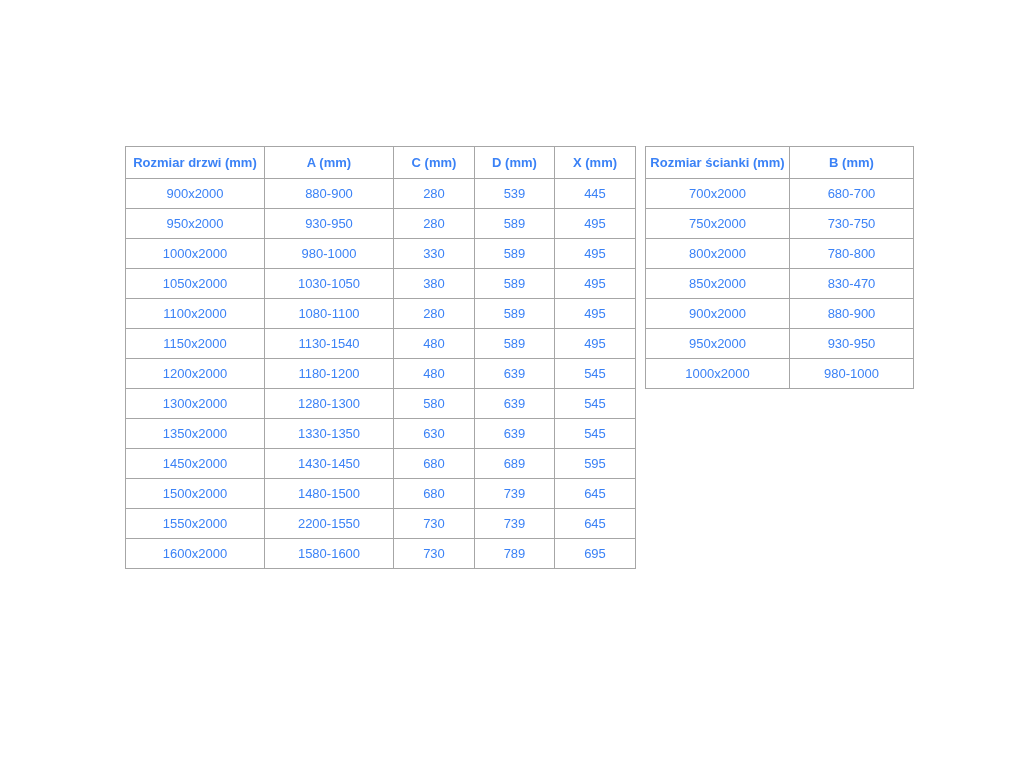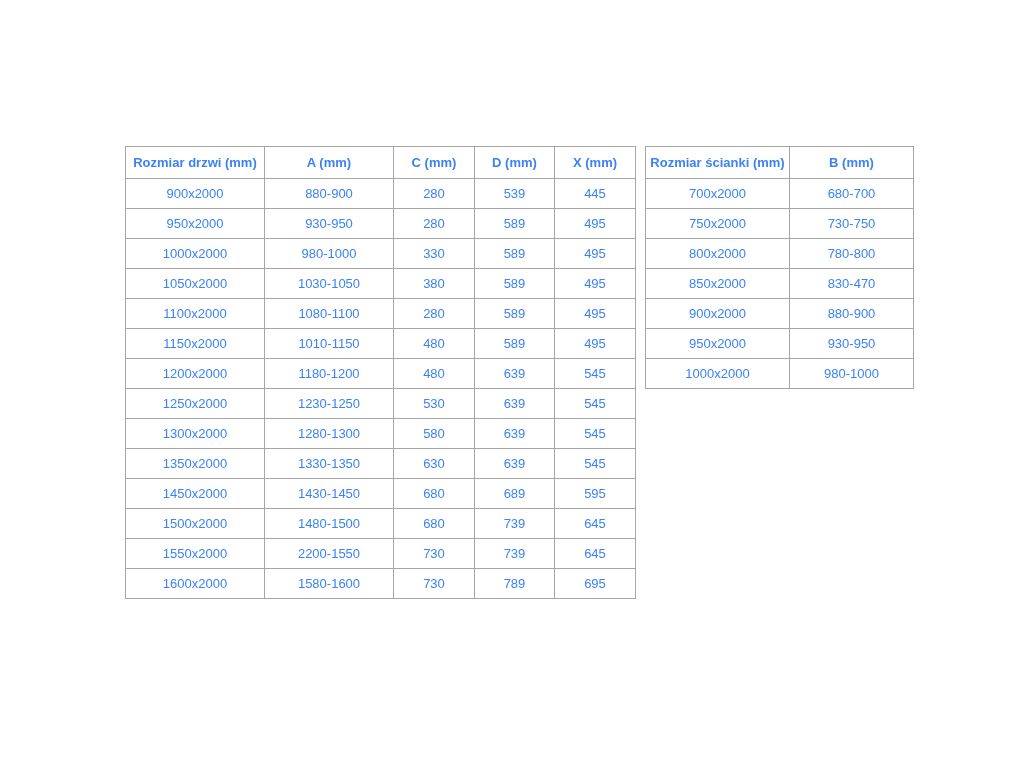--- a/index.html
+++ b/index.html
@@ -97,36 +97,29 @@
         </tr>
         <tr>
           <td>1100x2000</td>
           <td>1080-1100</td>
           <td>280</td>
           <td>589</td>
           <td>495</td>
         </tr>
         <tr>
           <td>1150x2000</td>
-          <td>1010-1150</td>
+          <td>1130-1540</td>
           <td>480</td>
           <td>589</td>
           <td>495</td>
         </tr>
         <tr>
           <td>1200x2000</td>
           <td>1180-1200</td>
           <td>480</td>
-          <td>639</td>
-          <td>545</td>
-        </tr>
-        <tr>
-          <td>1250x2000</td>
-          <td>1230-1250</td>
-          <td>530</td>
           <td>639</td>
           <td>545</td>
         </tr>
         <tr>
           <td>1300x2000</td>
           <td>1280-1300</td>
           <td>580</td>
           <td>639</td>
           <td>545</td>
         </tr>

